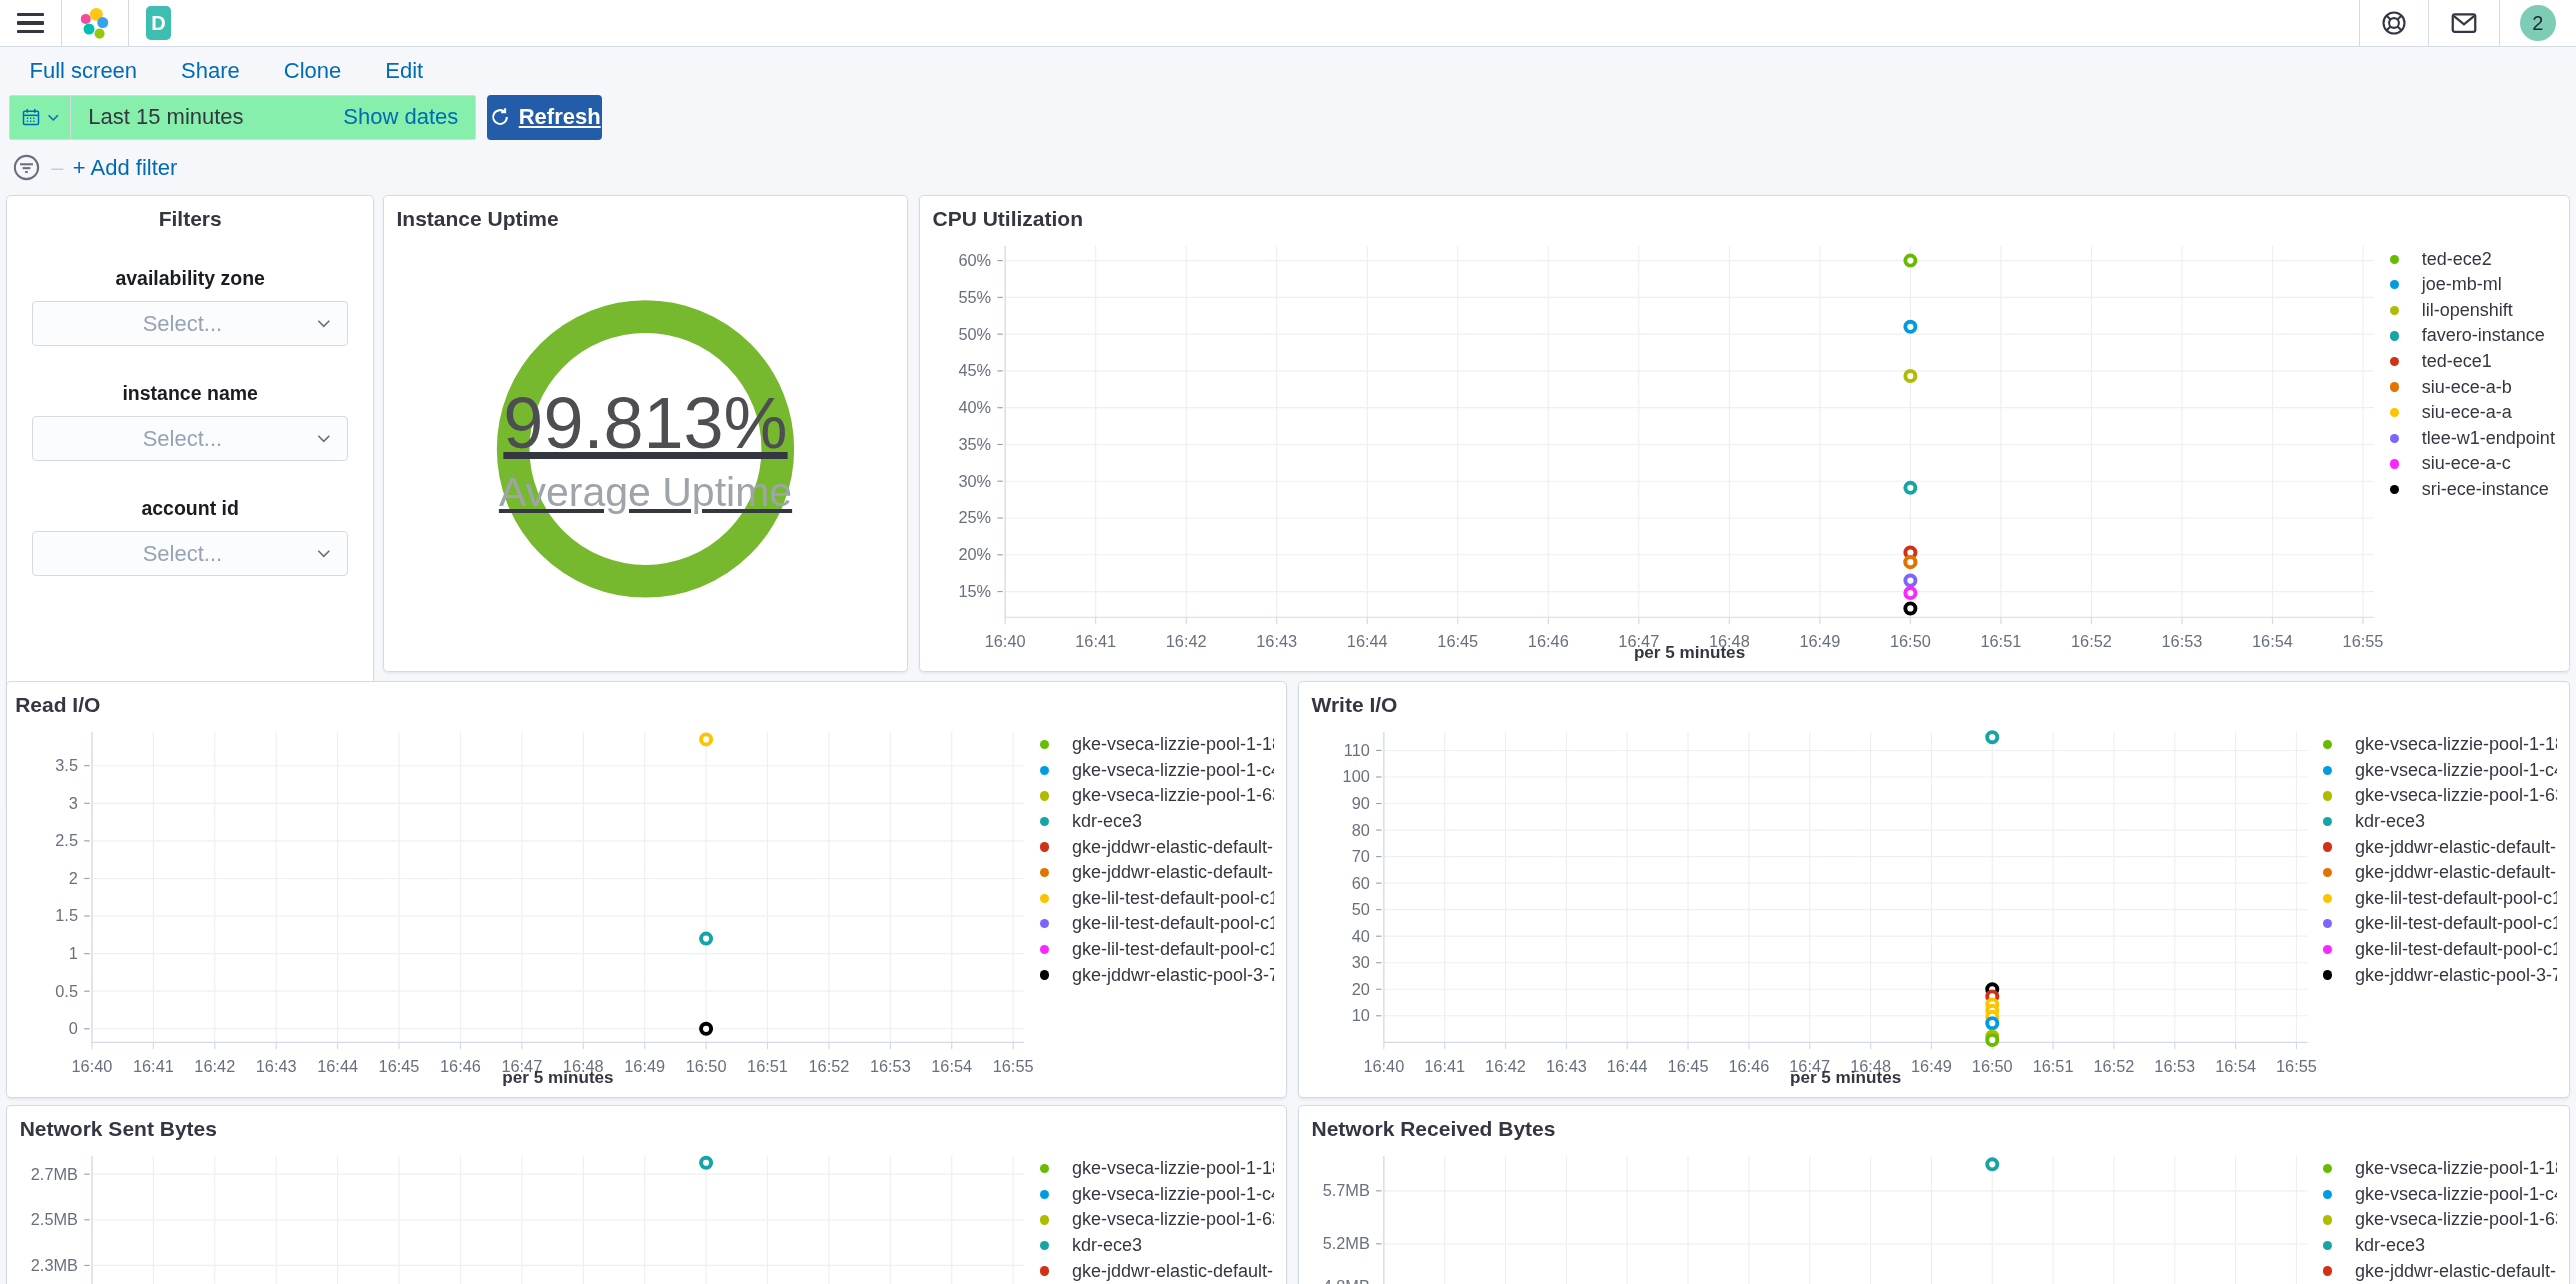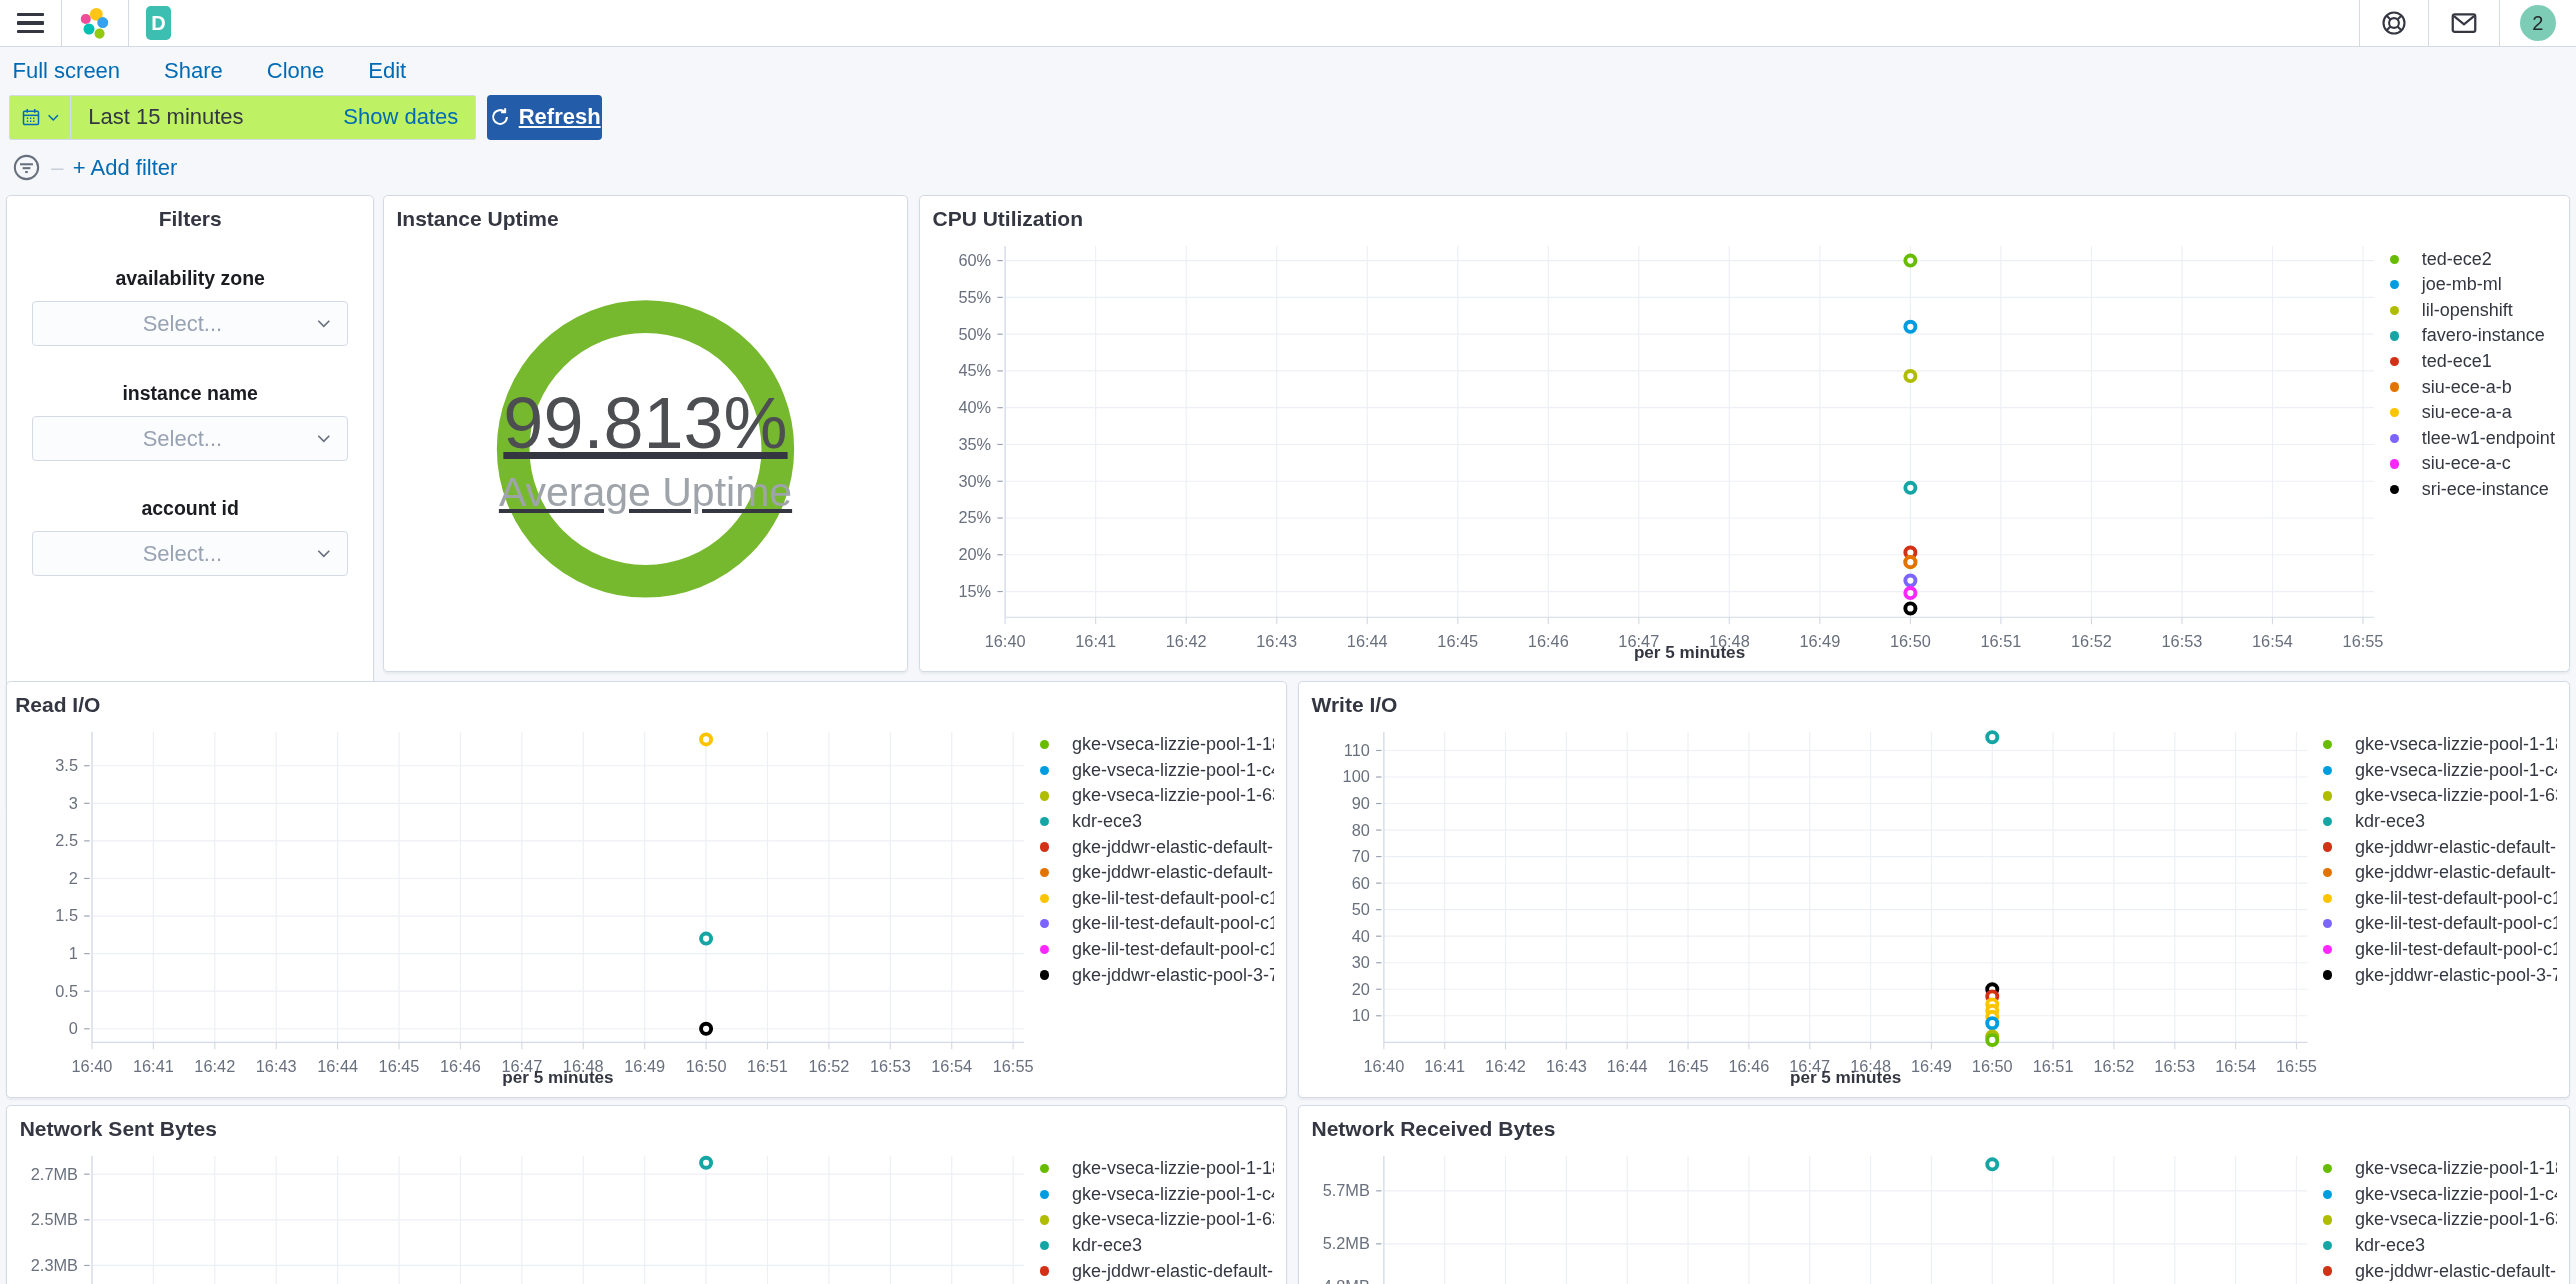--- a/index.html
+++ b/index.html
@@ -20,32 +20,32 @@
   .crumb-root { color:#69707D; }
   .crumb-sep { color:#C9CFD9; margin:0 11px; }
   .crumb-title { background:#B3CDF8; color:#1A1C21; padding:2.3px 4.7px; }
   .nav-right { margin-left:auto; display:flex; align-items:center; height:100%; }
   .nav-icon-box { height:100%; display:flex; align-items:center; padding:0 20px;
                   border-left:0.8px solid #D3DAE6; }
   .avatar { width:36px; height:36px; border-radius:50%; background:#7DCDB6; color:#25282F;
             font-size:20px; display:flex; align-items:center; justify-content:center; }
 
   
-  .toolbar { display:flex; align-items:center; gap:44px; padding:11px 12.5px 7.8px 12.5px; }
+  .toolbar { display:flex; align-items:center; gap:44px; padding:11px 12.5px 7.8px 12.5px;margin-left:17px; }
   .toolbar a { color:#006BB4; font-size:22px; text-decoration:none; cursor:pointer; }
 
   
   .query-row { display:flex; gap:11px; margin:3.1px 9.3px 0 9.3px; align-items:stretch; height:45px; }
   .search-group { flex:1; display:flex; background:#fff; border:0.8px solid #D3DAE6;
                   border-radius:2.3px; align-items:center; }
   .save-seg { width:59px; align-self:stretch; border-right:0.8px solid #D3DAE6;
               display:flex; align-items:center; justify-content:center; gap:5.5px; cursor:pointer; }
   .search-input { flex:1; font-size:22px; color:#98A2B3; padding-left:17px; }
   .kql { font-size:20px; color:#006BB4; padding-right:18.7px; cursor:pointer; }
-  .date-group { width:467px; display:flex; background:#bef264; border:0.8px solid #D3DAE6;
+  .date-group { width:467px; display:flex; background:#86efac; border:0.8px solid #D3DAE6;
                 border-radius:2.3px; align-items:center; }
   .cal-seg { width:61px; align-self:stretch; border-right:0.8px solid #D3DAE6;
              display:flex; align-items:center; justify-content:center; gap:5.5px; cursor:pointer; }
   .time-text { font-size:22px; color:#343741; padding-left:17px; }
   .show-dates { margin-left:auto; font-size:22px; color:#006BB4; padding-right:17px; cursor:pointer; }
   .refresh-btn { width:115px; background:#235CA8; border:none; border-radius:3.9px; color:#fff;
                  display:flex; align-items:center; justify-content:center; gap:7.8px;
                  font-size:22px; font-weight:bold; cursor:pointer; }
   .refresh-btn .lbl { text-decoration:underline; }
 

